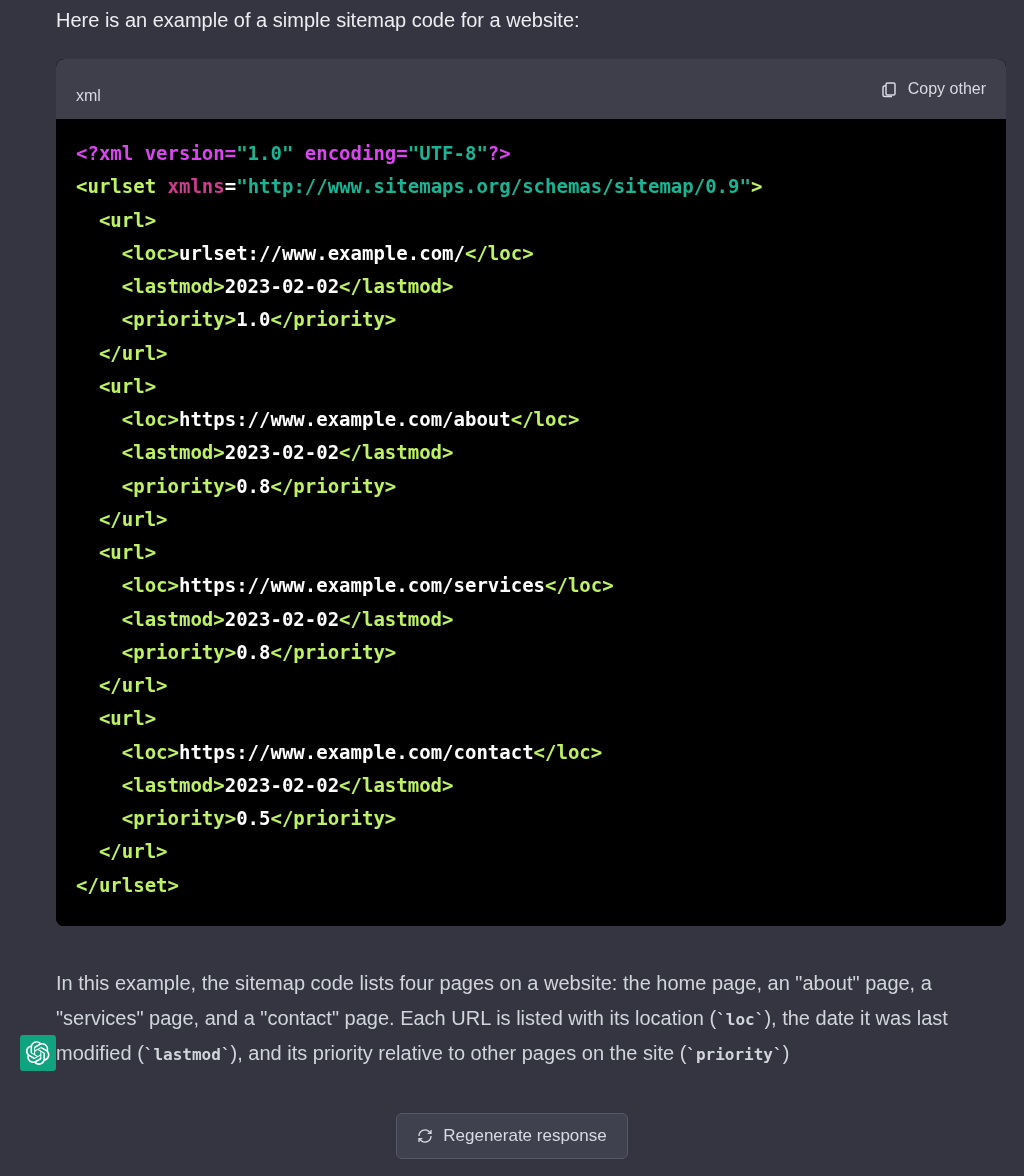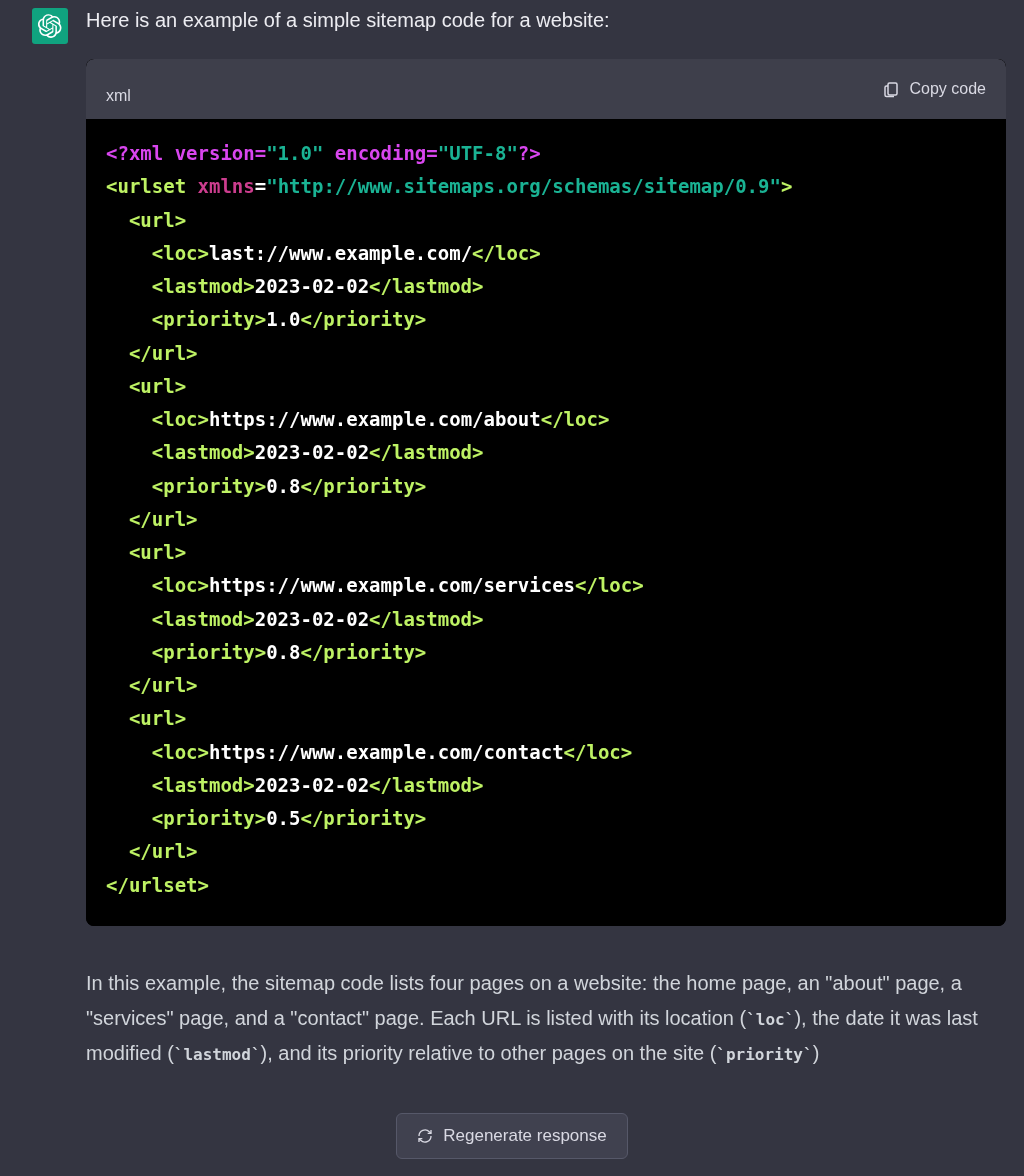--- a/index.html
+++ b/index.html
@@ -6,23 +6,22 @@
   body {
     background: #343541;
     font-family: -apple-system, BlinkMacSystemFont, "Segoe UI", Helvetica, Arial, sans-serif;
     width: 1024px;
     height: 1176px;
     overflow: hidden;
     position: relative;
   }
   .message-row {
     display: flex;
-    align-items: flex-start;
-    padding: 6px 12px 0 32px;
-    gap: 18px;
+    align-items: flex-end;
+    padding: 6px 12px 0 20px;
   }
   .avatar {
     width: 36px;
     height: 36px;
     background: #10a37f;
     border-radius: 3px;
     display: flex;
     align-items: center;
     justify-content: center;
     flex-shrink: 0;
@@ -145,27 +144,27 @@
     <div class="intro-text">Here is an example of a simple sitemap code for a website:</div>
 
     <div class="code-block">
       <div class="code-header">
         <span class="lang-label">xml</span>
         <button class="copy-btn">
           <svg viewBox="0 0 24 24" fill="none" stroke="#d9d9e3" stroke-width="2">
             <rect x="8" y="4" width="12" height="16" rx="2"></rect>
             <path d="M8 8H6a2 2 0 0 0-2 2v10a2 2 0 0 0 2 2h10"></path>
           </svg>
-          <span>Copy code</span>
+          <span>Copy other</span>
         </button>
       </div>
       <pre class="code-body" id="code-body"><span class="tk-decl">&lt;?xml version=</span><span class="tk-str">"1.0"</span><span class="tk-decl"> encoding=</span><span class="tk-str">"UTF-8"</span><span class="tk-decl">?&gt;</span>
 <span class="tk-tag">&lt;urlset</span> <span class="tk-attr">xmlns</span><span class="tk-punc">=</span><span class="tk-str">"http://www.sitemaps.org/schemas/sitemap/0.9"</span><span class="tk-tag">&gt;</span>
   <span class="tk-tag">&lt;url&gt;</span>
-    <span class="tk-tag">&lt;loc&gt;</span><span class="tk-text">last://www.example.com/</span><span class="tk-tag">&lt;/loc&gt;</span>
+    <span class="tk-tag">&lt;loc&gt;</span><span class="tk-text">urlset://www.example.com/</span><span class="tk-tag">&lt;/loc&gt;</span>
     <span class="tk-tag">&lt;lastmod&gt;</span><span class="tk-text">2023-02-02</span><span class="tk-tag">&lt;/lastmod&gt;</span>
     <span class="tk-tag">&lt;priority&gt;</span><span class="tk-text">1.0</span><span class="tk-tag">&lt;/priority&gt;</span>
   <span class="tk-tag">&lt;/url&gt;</span>
   <span class="tk-tag">&lt;url&gt;</span>
     <span class="tk-tag">&lt;loc&gt;</span><span class="tk-text">https://www.example.com/about</span><span class="tk-tag">&lt;/loc&gt;</span>
     <span class="tk-tag">&lt;lastmod&gt;</span><span class="tk-text">2023-02-02</span><span class="tk-tag">&lt;/lastmod&gt;</span>
     <span class="tk-tag">&lt;priority&gt;</span><span class="tk-text">0.8</span><span class="tk-tag">&lt;/priority&gt;</span>
   <span class="tk-tag">&lt;/url&gt;</span>
   <span class="tk-tag">&lt;url&gt;</span>
     <span class="tk-tag">&lt;loc&gt;</span><span class="tk-text">https://www.example.com/services</span><span class="tk-tag">&lt;/loc&gt;</span>

